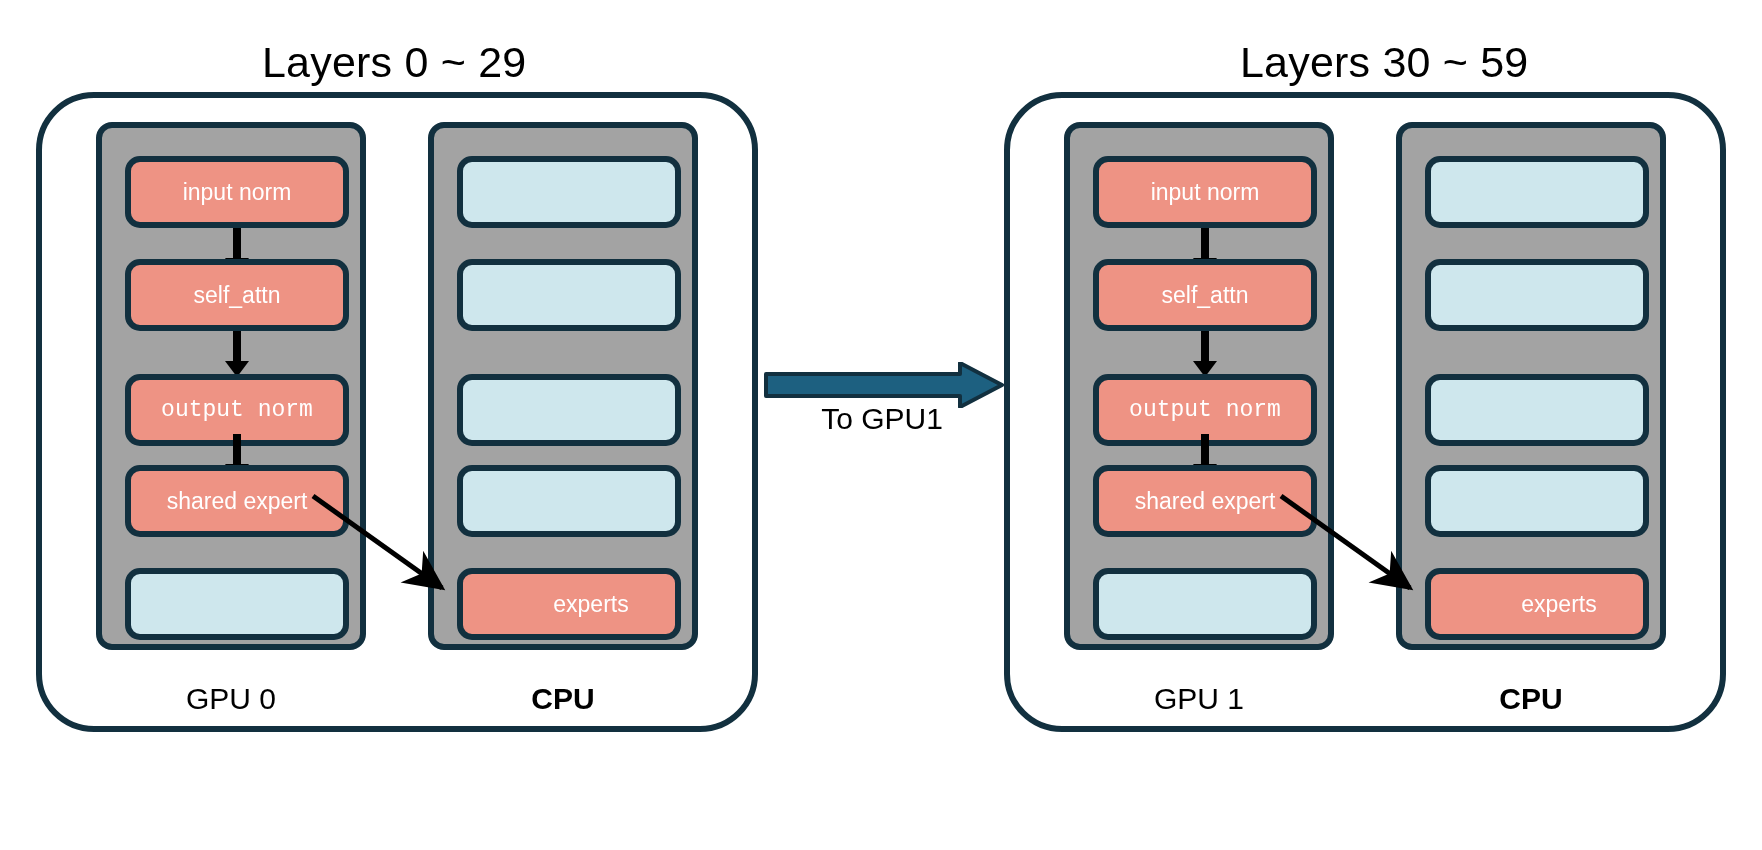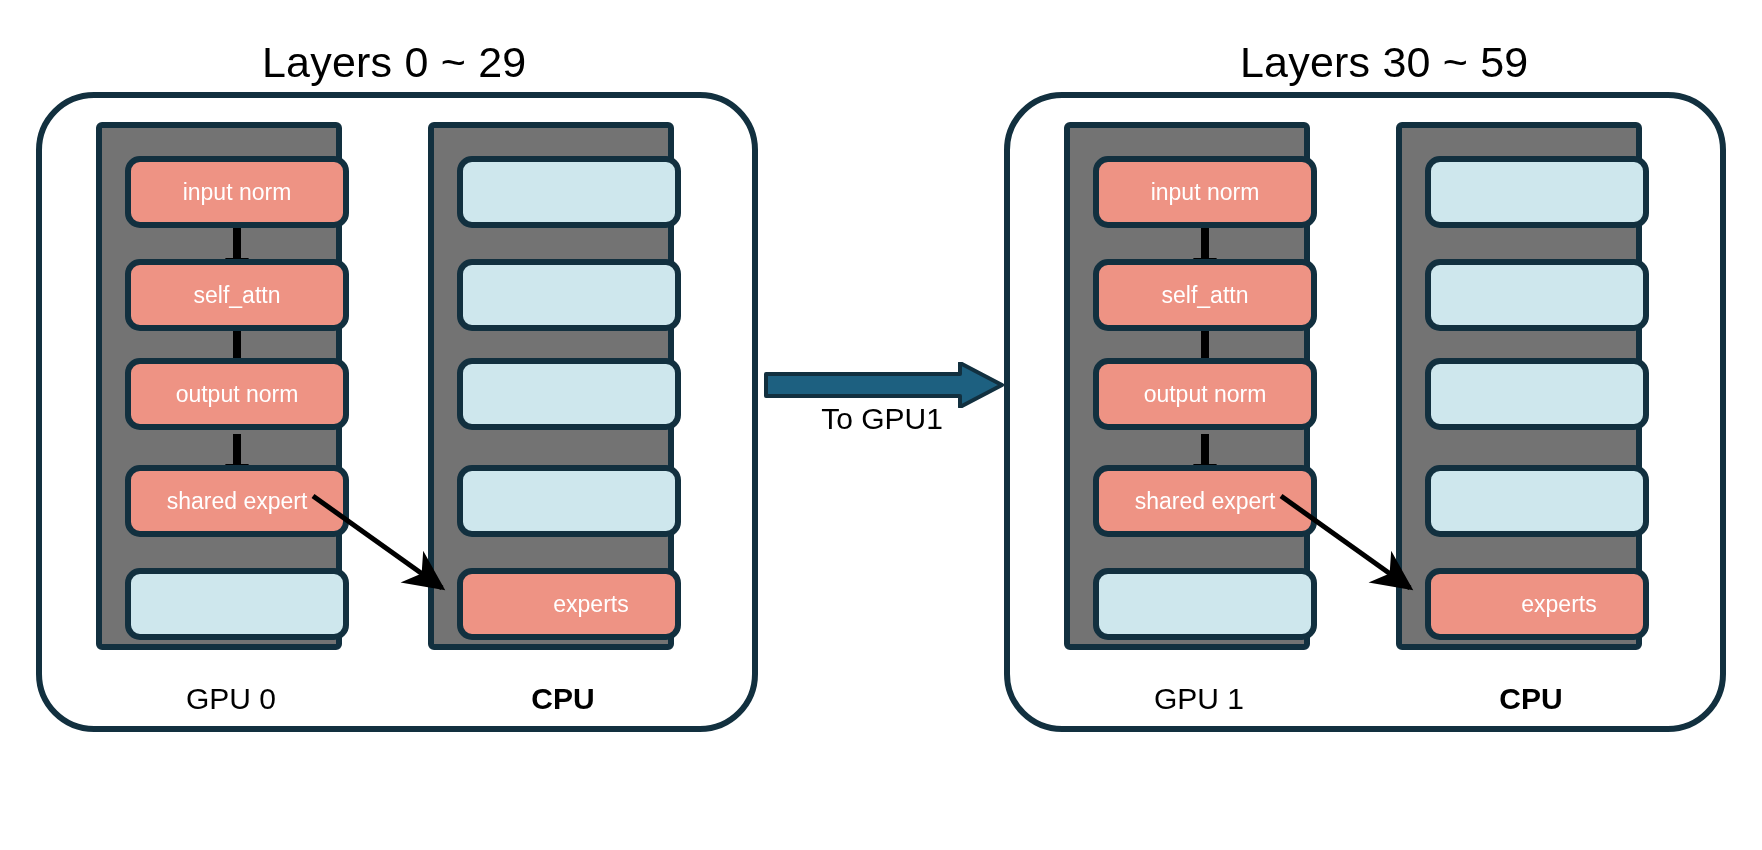--- a/index.html
+++ b/index.html
@@ -35,24 +35,24 @@
     border-radius: 58px;
     background: #ffffff;
   }
   #panel-left  { left: 36px;  top: 92px; width: 722px; height: 640px; }
   #panel-right { left: 1004px; top: 92px; width: 722px; height: 640px; }
 
   
   .column {
     position: absolute;
     border: 6px solid #12303f;
-    border-radius: 6px;
-    background: #737373;
+    border-radius: 16px;
+    background: #a3a3a3;
     top: 24px;
-    width: 246px;
+    width: 270px;
     height: 528px;
   }
   .column.gpu-col { left: 54px; }
   .column.cpu-col { left: 386px; }
 
   
   .block {
     position: absolute;
     left: 23px;
     width: 224px;
@@ -65,21 +65,21 @@
     color: #ffffff;
     font-size: 23px;
     font-weight: 400;
     white-space: nowrap;
   }
   .block.active { background: #ee9384; }
   .block.idle   { background: #cee7ed; }
 
   .slot0 { top: 28px; }
   .slot1 { top: 131px; }
-  .slot2 { top: 230px; }
+  .slot2 { top: 246px; font-family: Liberation Mono, monospace; }
   .slot3 { top: 337px; }
   .slot4 { top: 440px; padding-left: 44px; }
 
   
   .flow-arrow {
     position: absolute;
     left: 131px;
     width: 8px;
     height: 31px;
     background: #000000;

